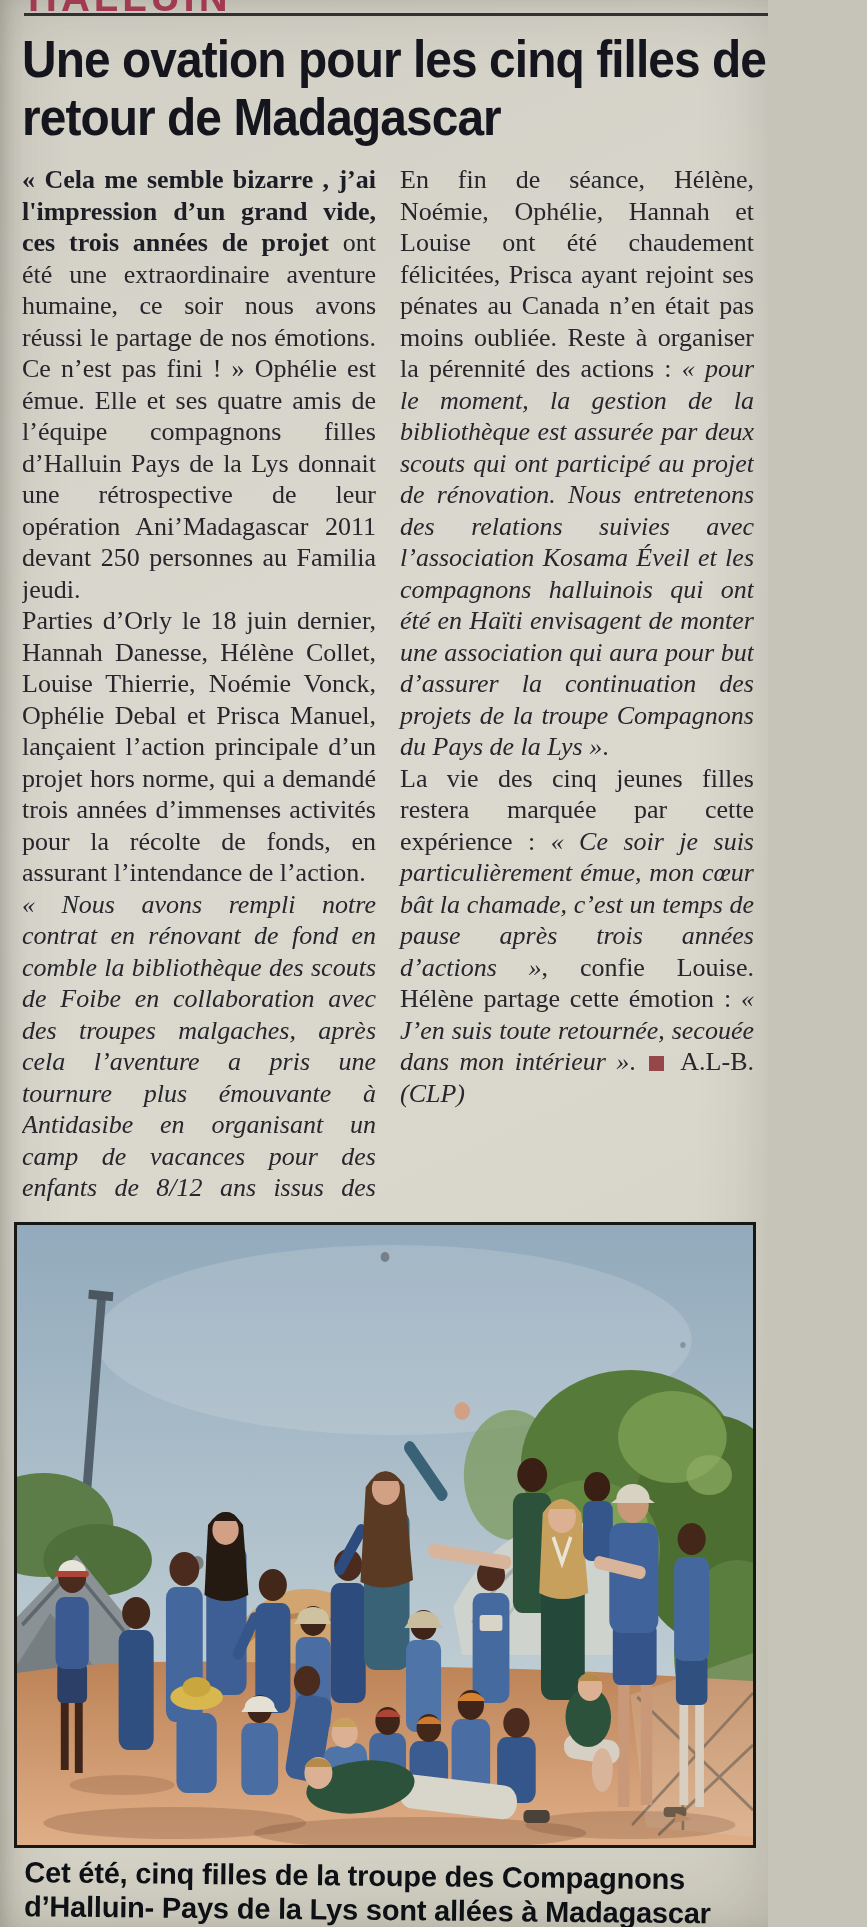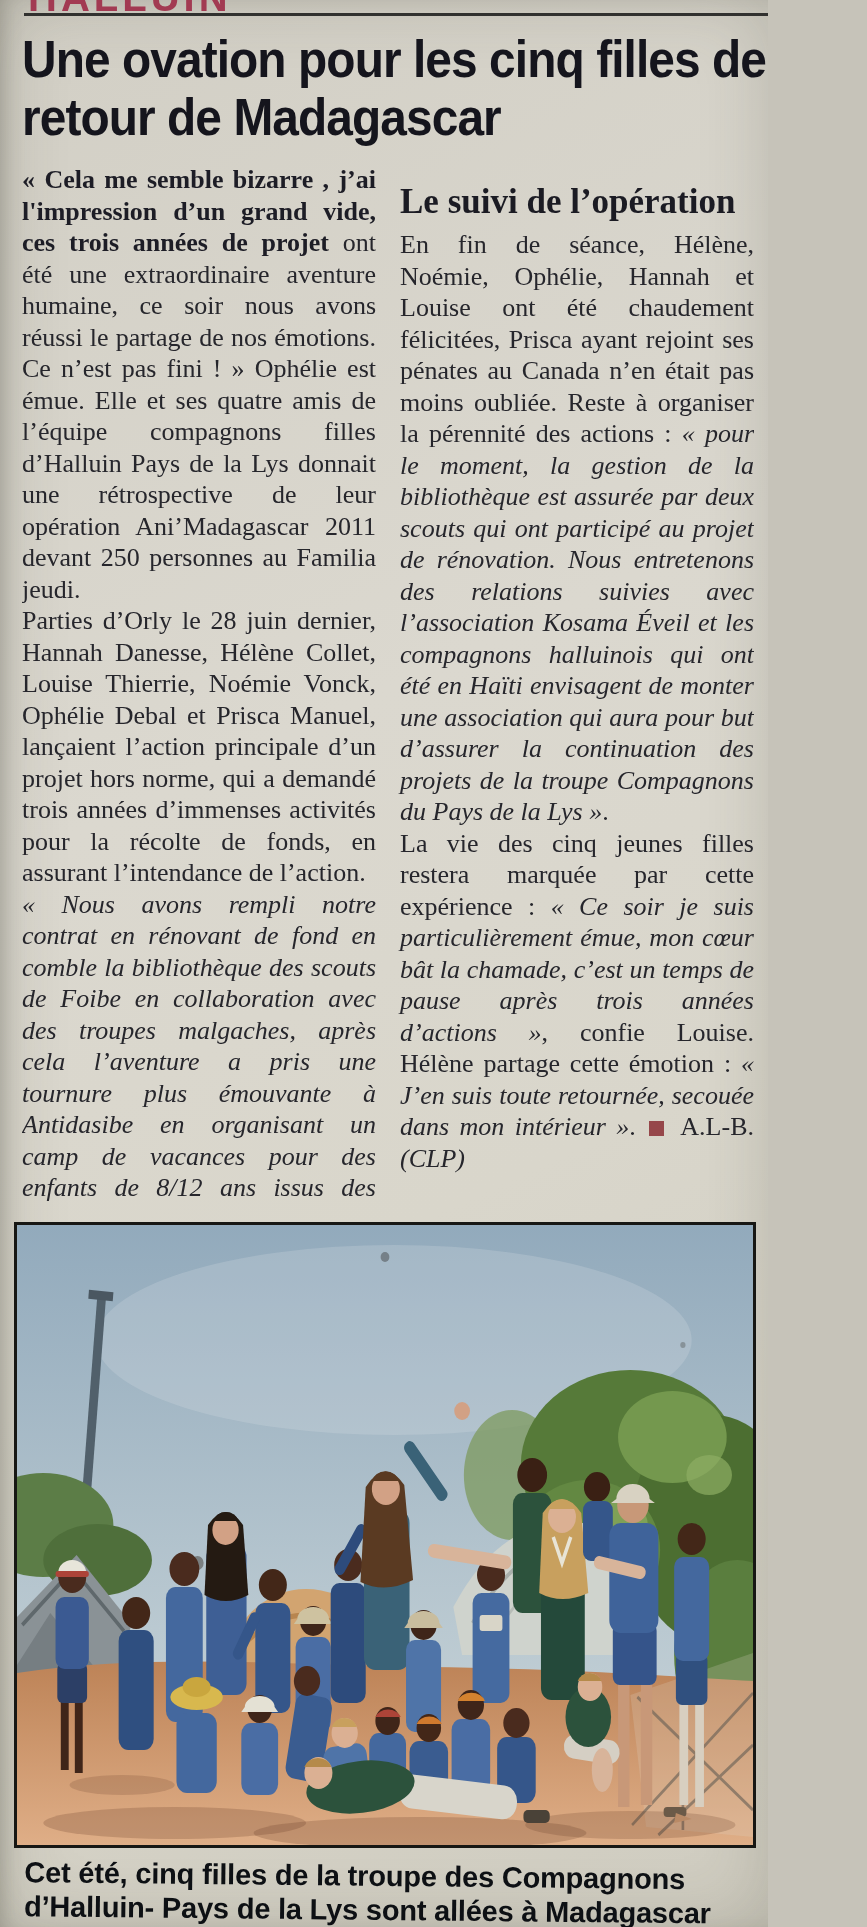--- a/index.html
+++ b/index.html
@@ -61,25 +61,24 @@
   <div class="kicker-strip">
     <span class="kicker">HALLUIN</span>
   </div>
   <div class="rule"></div>
 
   <h1 class="headline">Une ovation pour les cinq filles de retour de Madagascar</h1>
 
   <div class="columns">
     <div class="col">
       <p><span class="seg seg-bold">« Cela me semble bizarre , j’ai l'impression d’un grand vide, ces trois années de projet </span><span class="seg seg-regular">ont été une extraordinaire aventure humaine, ce soir nous avons réussi le partage de nos émotions. Ce n’est pas fini ! » Ophélie est émue. Elle et ses quatre amis de l’équipe compagnons filles d’Halluin Pays de la Lys donnait une rétrospective de leur opération Ani’Madagascar 2011 devant 250 personnes au Familia jeudi.</span></p>
-      <p><span class="seg seg-regular">Parties d’Orly le 28 juin dernier, Hannah Danesse, Hélène Collet, Louise Thierrie, Noémie Vonck, Ophélie Debal et Prisca Manuel, lançaient l’action principale d’un projet hors norme, qui a demandé trois années d’immenses activités pour la récolte de fonds, en assurant l’intendance de l’action.</span></p>
+      <p><span class="seg seg-regular">Parties d’Orly le 18 juin dernier, Hannah Danesse, Hélène Collet, Louise Thierrie, Noémie Vonck, Ophélie Debal et Prisca Manuel, lançaient l’action principale d’un projet hors norme, qui a demandé trois années d’immenses activités pour la récolte de fonds, en assurant l’intendance de l’action.</span></p>
       <p><span class="seg seg-italic">« Nous avons rempli notre contrat en rénovant de fond en comble la bibliothèque des scouts de Foibe en collaboration avec des troupes malgaches, après cela l’aventure a pris une tournure plus émouvante à Antidasibe en organisant un camp de vacances pour des enfants de 8/12 ans issus des bidonvilles d’Antananarivo »</span><span class="seg seg-regular">, rapportent les filles.</span></p>
     </div>
     <div class="col">
-      <h2 class="subhead">Le suivi de l’opération</h2>
       <p><span class="seg seg-regular">En fin de séance, Hélène, Noémie, Ophélie, Hannah et Louise ont été chaudement félicitées, Prisca ayant rejoint ses pénates au Canada n’en était pas moins oubliée. Reste à organiser la pérennité des actions : </span><span class="seg seg-italic">« pour le moment, la gestion de la bibliothèque est assurée par deux scouts qui ont participé au projet de rénovation. Nous entretenons des relations suivies avec l’association Kosama Éveil et les compagnons halluinois qui ont été en Haïti envisagent de monter une association qui aura pour but d’assurer la continuation des projets de la troupe Compagnons du Pays de la Lys »</span><span class="seg seg-regular">.</span></p>
       <p><span class="seg seg-regular">La vie des cinq jeunes filles restera marquée par cette expérience : </span><span class="seg seg-italic">« Ce soir je suis particulièrement émue, mon cœur bât la chamade, c’est un temps de pause après trois années d’actions »</span><span class="seg seg-regular">, confie Louise. Hélène partage cette émotion : </span><span class="seg seg-italic">« J’en suis toute retournée, secouée dans mon intérieur »</span><span class="seg seg-regular">. </span><span class="seg seg-mark"></span><span class="seg seg-regular"> A.L-B. </span><span class="seg seg-italic">(CLP)</span></p>
     </div>
   </div>
 
   <figure>
     <div class="photo-frame">
 
       <svg viewBox="0 0 840 620" preserveAspectRatio="none" role="img">
         <defs>

